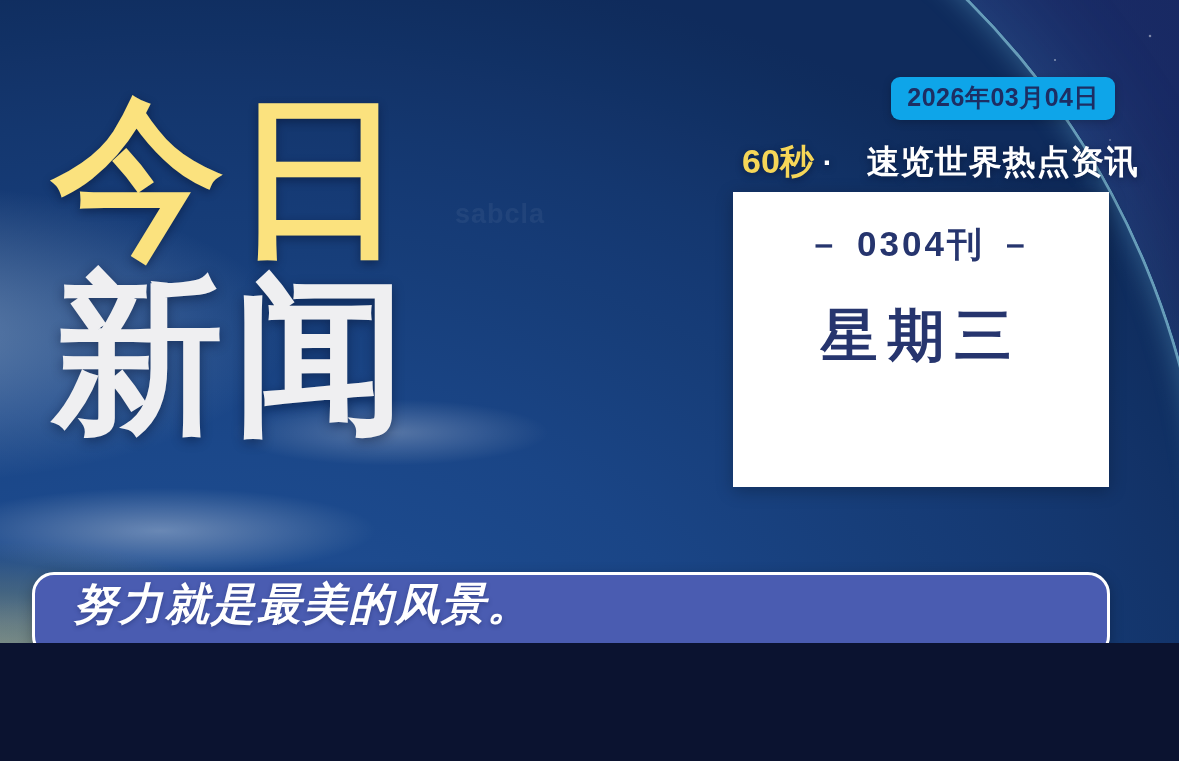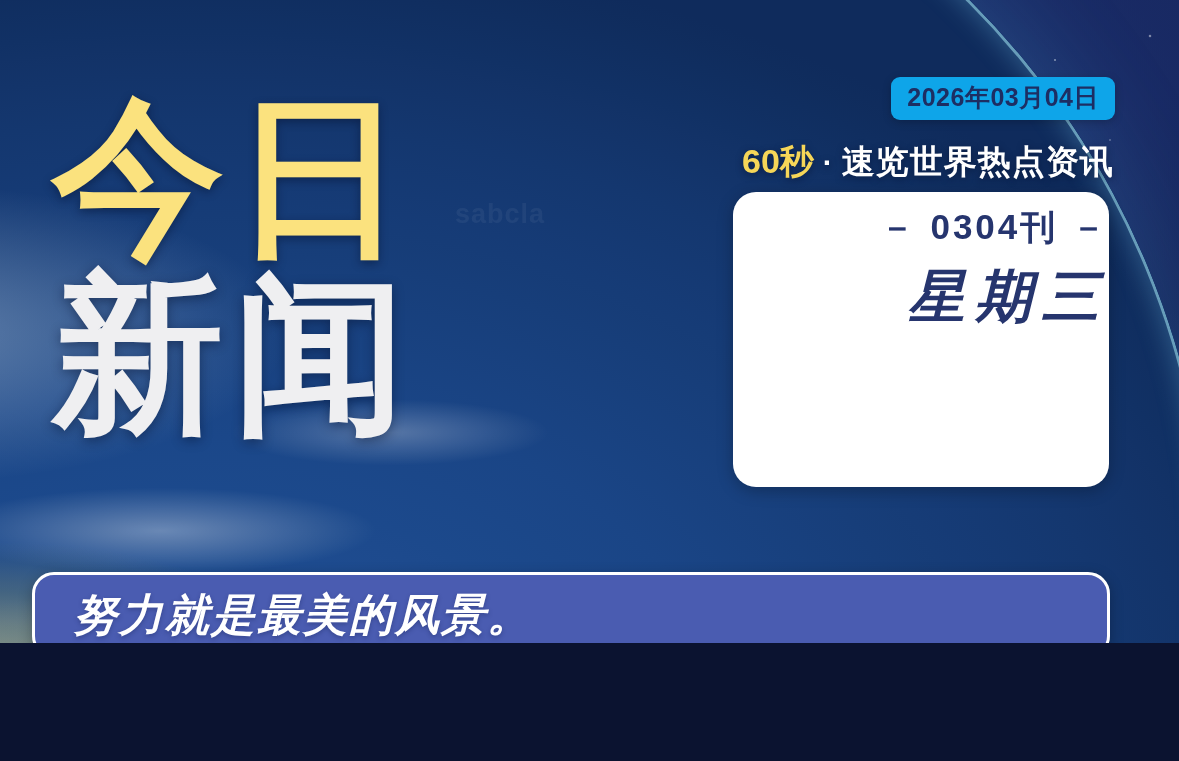--- a/index.html
+++ b/index.html
@@ -200,61 +200,59 @@
   .tagline .sec{
     color:#F6D658;
     font-size:34px; font-weight:700;
     letter-spacing:0px;
   }
   .tagline .dot{
     color:#FFFFFF; font-size:30px; font-weight:700; padding:0 3px;
   }
   .tagline .rest{
     color:#FFFFFF;
-    font-size:33px; font-weight:700; letter-spacing:1px;
+    font-size:33px; font-weight:700; letter-spacing:1px;margin-left:25px;
   }
 
   
   .card{
     position:absolute;
     left:733px; top:192px;
     width:376px; height:295px;
     background:#FFFFFF;
     box-shadow:0 4px 16px rgba(0,0,0,.25);
     display:flex; flex-direction:column;
-    align-items:flex-end; justify-content:flex-start;
-    padding-top:12px;
+    align-items:center; justify-content:flex-start;
+    padding-top:29px;
     color:#26356E;
-    border-radius:23px;
   }
   .card .issue{
     font-size:35px; font-weight:700; letter-spacing:3px;
     white-space:nowrap;
   }
   .card .weekday{
-    margin-top:8px;
+    margin-top:30px;
     font-size:57px; font-weight:700; letter-spacing:10px;
     white-space:nowrap;
-    font-style:italic;
   }
   .card .lunar{
     margin-top:20px;
     font-size:60px; font-weight:700; letter-spacing:8px;
     white-space:nowrap;
   }
 
   
   .quote-banner{
     position:absolute;
     left:32px; top:572px;
     width:1078px; height:86px;
     background:#4A5CB1;
     border:3px solid #FFFFFF;
     border-radius:22px;
-    display:flex; align-items:center;
+    display:flex; 
     box-shadow:0 4px 14px rgba(0,0,0,.28);
   }
   .quote-banner .quote-text{
     margin-left:38px;
     color:#FFFFFF;
     font-size:44px;
     font-weight:700;
     font-style:italic;
     letter-spacing:2px;
     white-space:nowrap;

